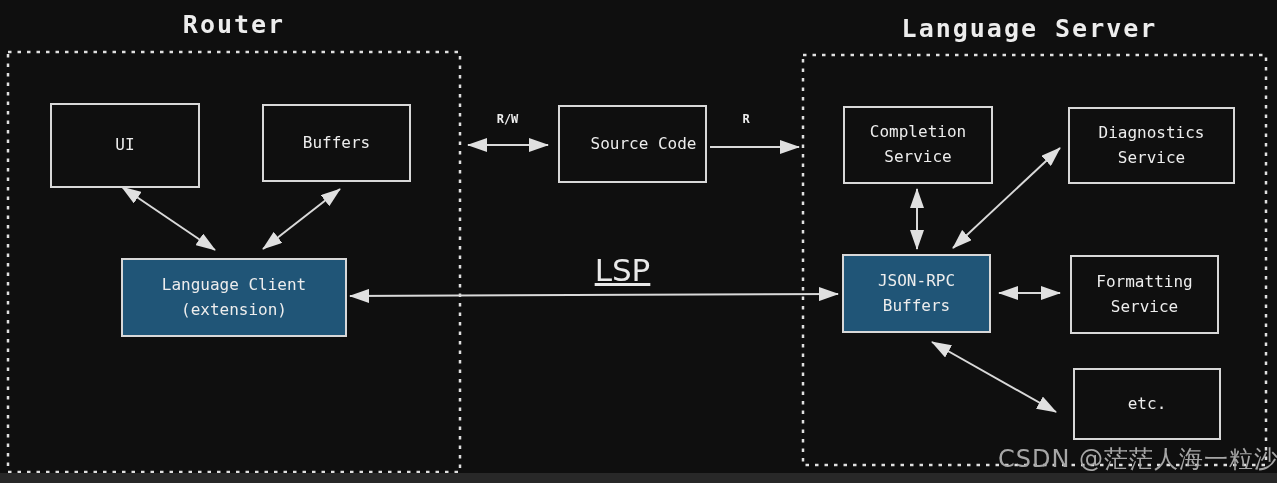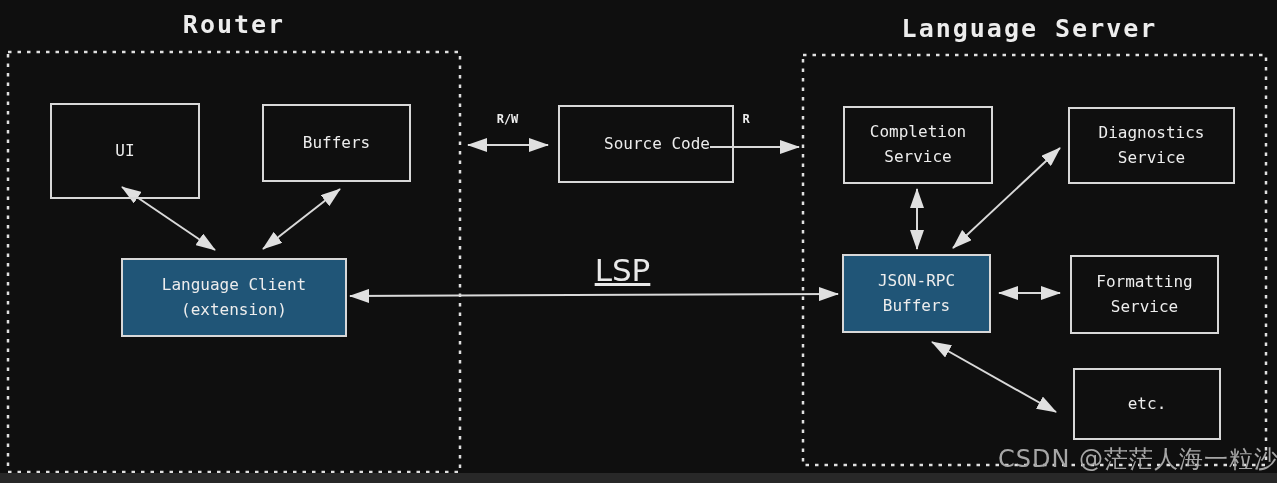--- a/index.html
+++ b/index.html
@@ -95,32 +95,32 @@
       <line x1="917" y1="189" x2="917" y2="249" marker-start="url(#ah)" marker-end="url(#ah)"></line>
       <line x1="953" y1="248" x2="1060" y2="148" marker-start="url(#ah)" marker-end="url(#ah)"></line>
       <line x1="999" y1="293" x2="1060" y2="293" marker-start="url(#ah)" marker-end="url(#ah)"></line>
       <line x1="932" y1="342" x2="1056" y2="412" marker-start="url(#ah)" marker-end="url(#ah)"></line>
     </g>
   </svg>
 
   <div class="group-title" style="left:8px;top:10px;width:452px;">Router</div>
   <div class="group-title" style="left:798px;top:14px;width:463px;">Language Server</div>
 
-  <div class="node" style="left:50px;top:103px;width:150px;height:96px;">
+  <div class="node" style="left:50px;top:103px;width:150px;height:85px;">
     <span>UI</span>
   </div>
   <div class="node" style="left:262px;top:104px;width:149px;height:78px;">
     <span>Buffers</span>
   </div>
   <div class="node accent" style="left:121px;top:258px;width:226px;height:79px;">
     <span>Language Client
 (extension)</span>
   </div>
 
-  <div class="node" style="left:558px;top:105px;width:176px;height:78px;padding-left:22px;">
+  <div class="node" style="left:558px;top:105px;width:149px;height:78px;padding-left:22px;">
     <span>Source Code</span>
   </div>
 
   <div class="node" style="left:843px;top:106px;width:150px;height:78px;">
     <span>Completion
 Service</span>
   </div>
   <div class="node" style="left:1068px;top:107px;width:167px;height:77px;">
     <span>Diagnostics
 Service</span>

